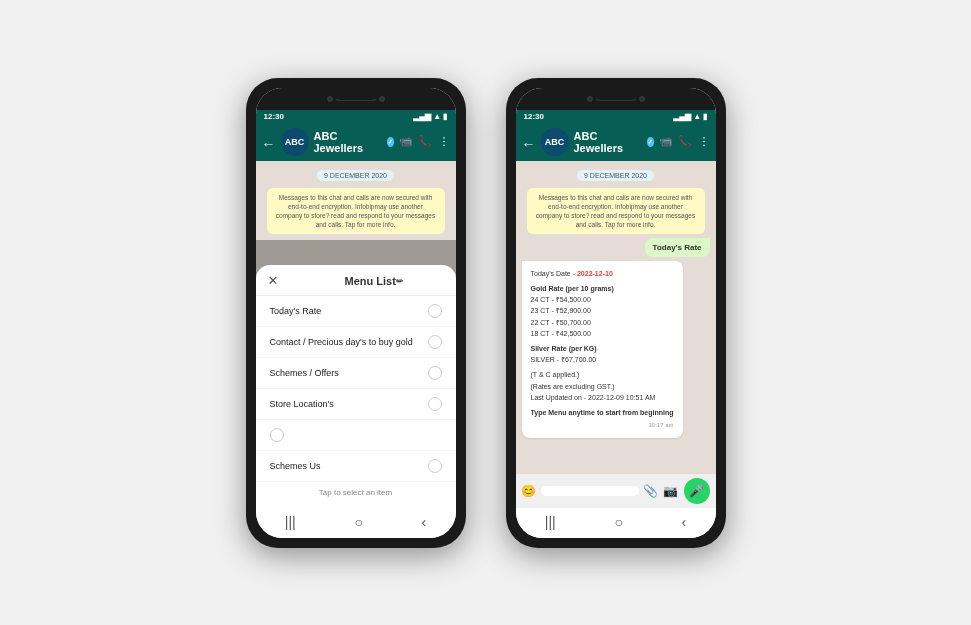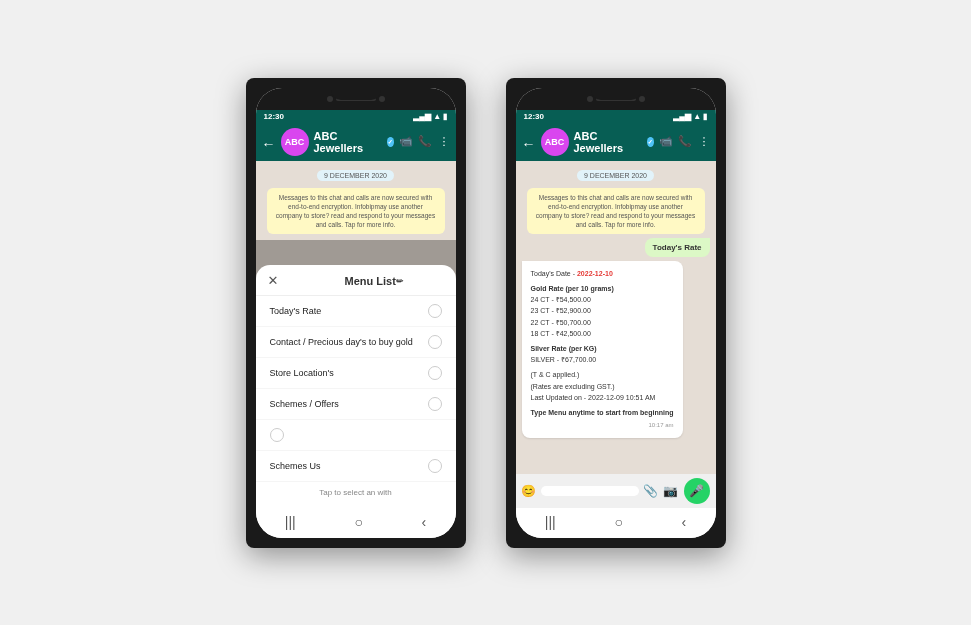--- a/index.html
+++ b/index.html
@@ -12,21 +12,21 @@
       justify-content: center;
       gap: 40px;
       font-family: -apple-system, BlinkMacSystemFont, 'Segoe UI', Arial, sans-serif;
     }
 
     
     .phone {
       width: 220px;
       height: 470px;
       background: #1a1a1a;
-      border-radius: 8px;
+      border-radius: 32px;
       padding: 10px;
       box-shadow: 0 8px 30px rgba(0,0,0,0.4);
       position: relative;
     }
     .phone-screen {
       width: 100%;
       height: 100%;
       background: #fff;
       border-radius: 26px;
       overflow: hidden;
@@ -93,21 +93,21 @@
       color: white;
     }
     .back-arrow {
       font-size: 14px;
       color: white;
     }
     .avatar-circle {
       width: 28px;
       height: 28px;
       border-radius: 50%;
-      background: #d946ef;
+      background: #0c4a6e;
       display: flex;
       align-items: center;
       justify-content: center;
       font-size: 9px;
       font-weight: 700;
       color: white;
       flex-shrink: 0;
     }
     .contact-info {
       flex: 1;
@@ -370,35 +370,35 @@
 
           <div class="menu-item">
             <span class="menu-item-text">Today's Rate</span>
             <div class="menu-radio"></div>
           </div>
           <div class="menu-item">
             <span class="menu-item-text">Contact / Precious day's to buy gold</span>
             <div class="menu-radio"></div>
           </div>
           <div class="menu-item">
+            <span class="menu-item-text">Schemes / Offers</span>
+            <div class="menu-radio"></div>
+          </div>
+          <div class="menu-item">
             <span class="menu-item-text">Store Location's</span>
             <div class="menu-radio"></div>
           </div>
           <div class="menu-item">
-            <span class="menu-item-text">Schemes / Offers</span>
-            <div class="menu-radio"></div>
-          </div>
-          <div class="menu-item">
             <div class="menu-radio"></div>
           </div>
           <div class="menu-item">
             <span class="menu-item-text">Schemes Us</span>
             <div class="menu-radio"></div>
           </div>
-          <div class="menu-tap-hint">Tap to select an with</div>
+          <div class="menu-tap-hint">Tap to select an item</div>
         </div>
       </div>
     </div>
 
     <div class="bottom-nav">
       <span>|||</span>
       <span>○</span>
       <span>‹</span>
     </div>
   </div>

